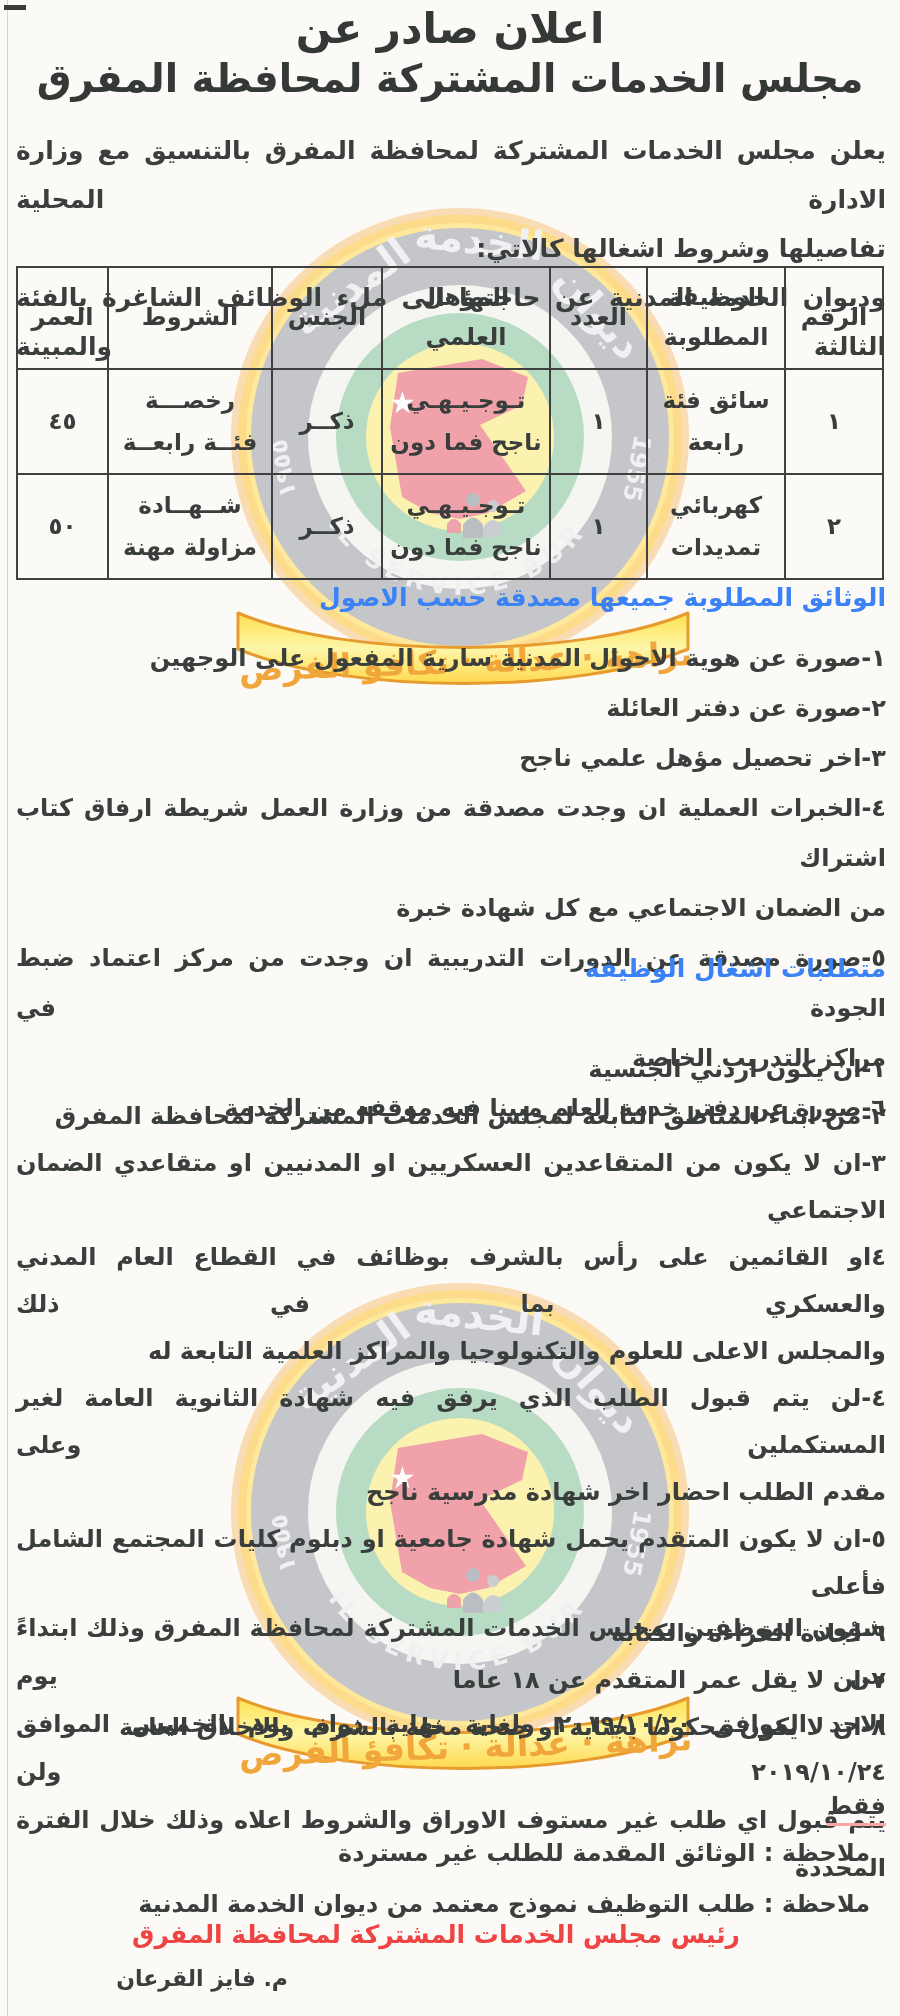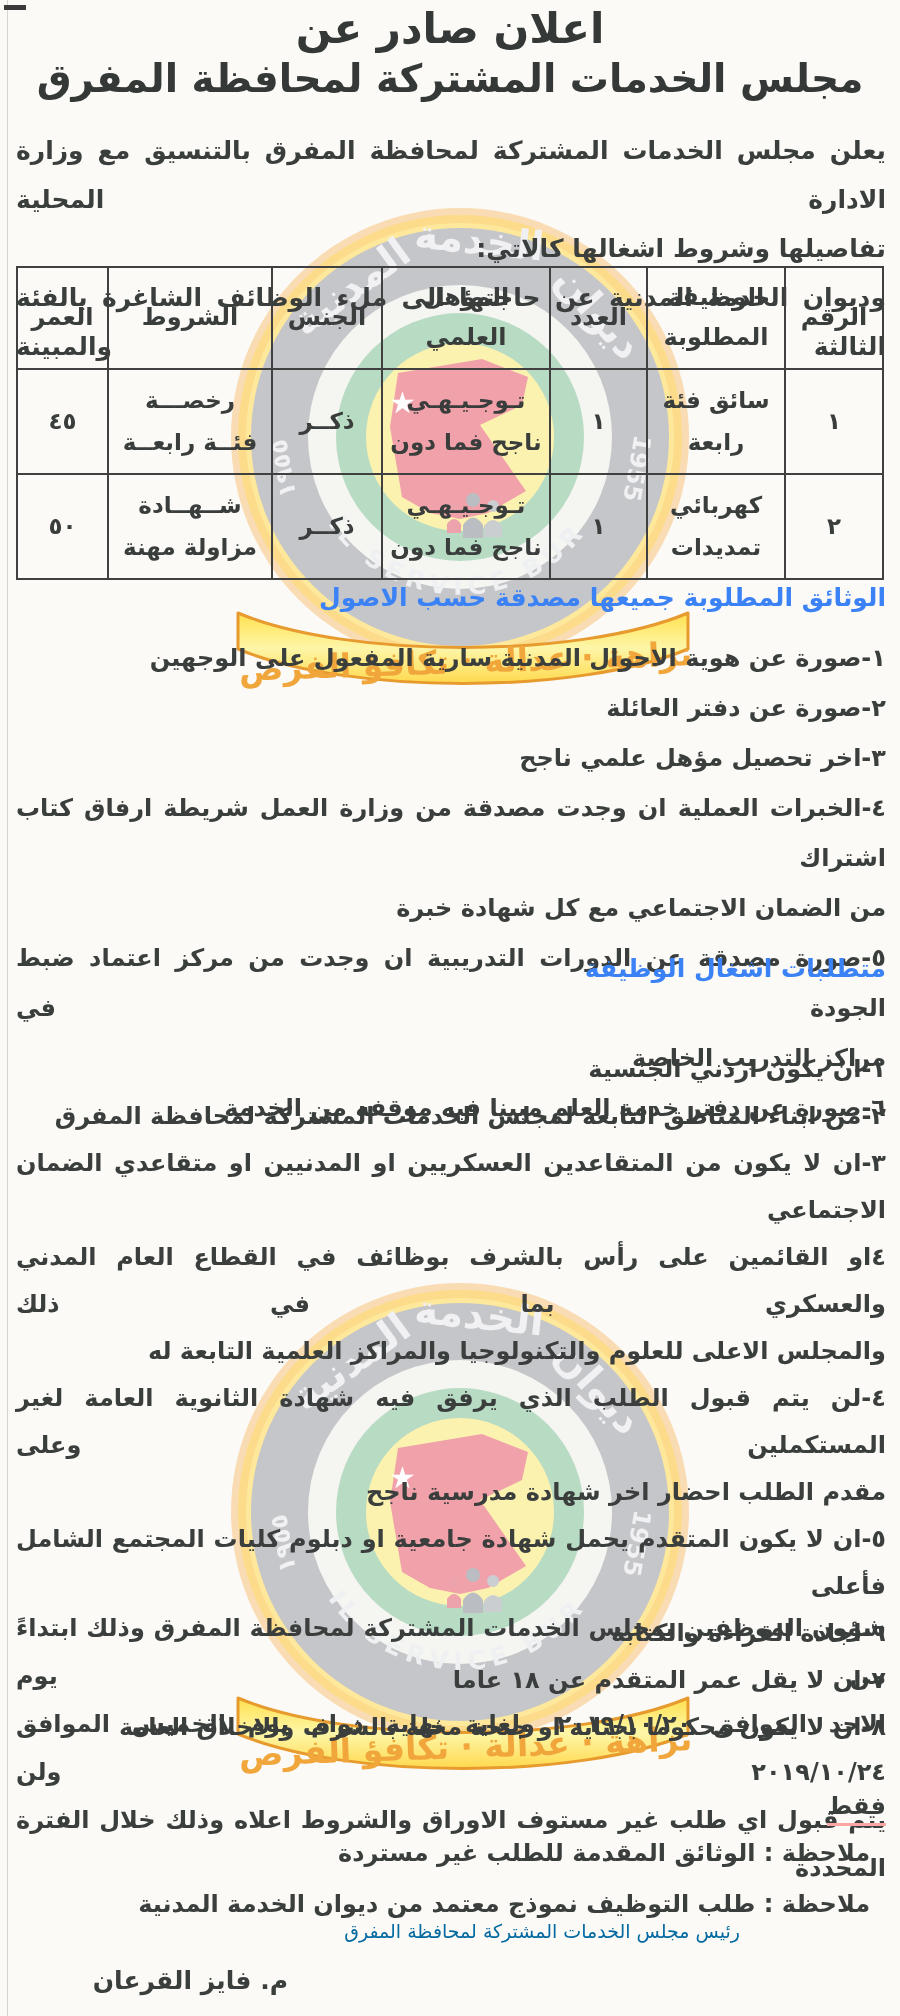--- a/index.html
+++ b/index.html
@@ -25,22 +25,22 @@
   .heading{position:absolute;right:14px;font-weight:bold;font-size:25px;color:#3b82f6;}
   .tablewrap{position:absolute;top:266px;right:16px;left:18px;}
   table{width:100%;border-collapse:collapse;table-layout:fixed;direction:rtl;}
   th,td{border:2px solid #3f403f;text-align:center;vertical-align:middle;
     white-space:pre-line;font-weight:bold;color:#393d3c;padding:2px;background:transparent;}
   th{font-size:24px;height:96px;line-height:1.65;}
   td{font-size:23px;height:99px;line-height:1.8;}
   .lastword{position:absolute;top:1792px;right:14px;}
   .underline{display:inline-block;border-bottom:3px solid #fca5a5;padding-bottom:3px;
     font-weight:bold;font-size:24px;color:#3a3e3d;}
-  .sig-title{position:absolute;top:1920px;right:160px;font-weight:normal;font-size:19px;color:#0369a1;}
-  .sig-name{position:absolute;top:1966px;right:612px;font-weight:bold;font-size:25px;color:#3a3e3d;}
+  .sig-title{position:absolute;top:1920px;right:160px;font-weight:bold;font-size:25px;color:#ef4444;}
+  .sig-name{position:absolute;top:1966px;right:612px;font-weight:bold;font-size:22px;color:#3a3e3d;}
 </style>
 </head>
 <body>
 
 <div class="page">
 
   <div class="edge-left"></div>
   <div class="corner-dash"></div>
 
   <svg class="seal" style="left:230px;top:207px" width="460" height="460" viewBox="0 0 460 460">

